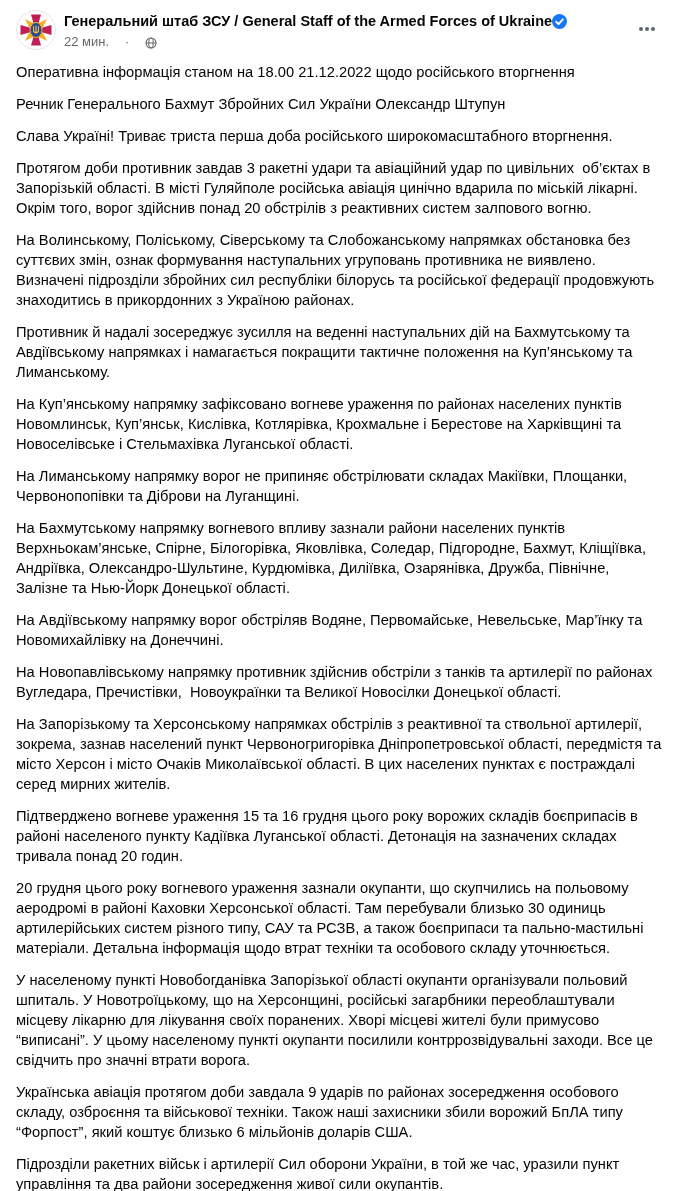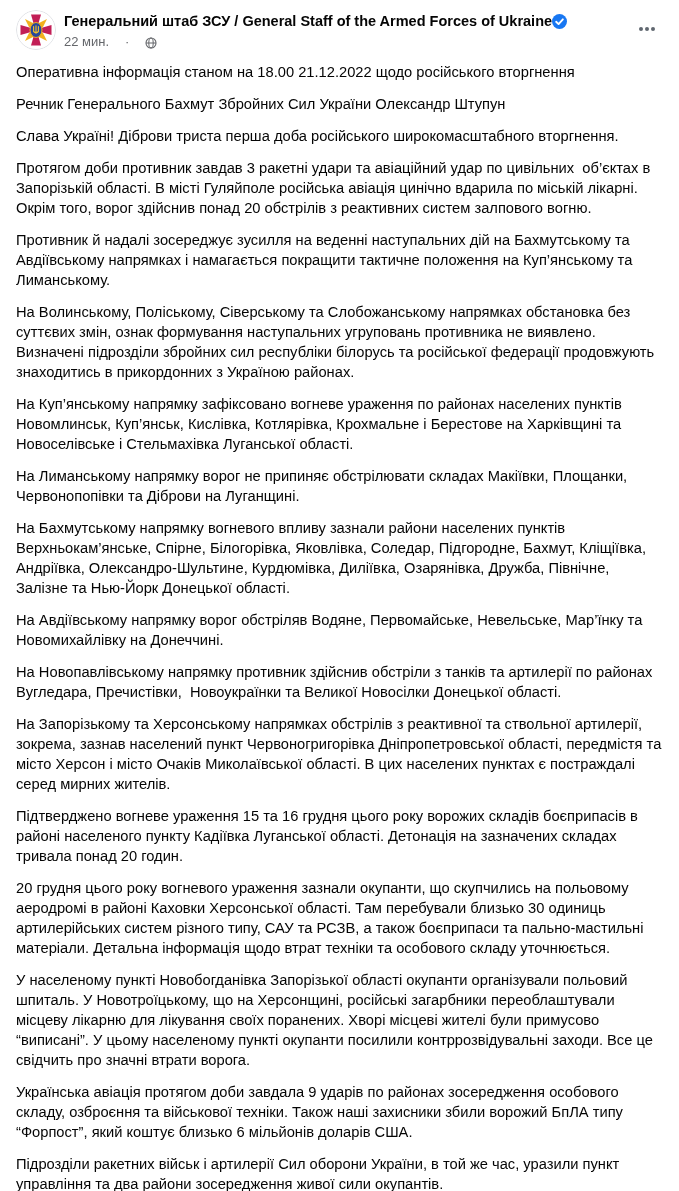--- a/index.html
+++ b/index.html
@@ -162,24 +162,24 @@
           <circle cx="16" cy="10" r="2" fill="#606770"></circle>
         </svg>
       </span>
     </button>
 
   </div>
 
   <div class="post-body">
       <p>Оперативна інформація станом на 18.00 21.12.2022 щодо російського вторгнення</p>
       <p>Речник Генерального Бахмут Збройних Сил України Олександр Штупун</p>
-      <p>Слава Україні! Діброви триста перша доба російського широкомасштабного вторгнення.</p>
+      <p>Слава Україні! Триває триста перша доба російського широкомасштабного вторгнення.</p>
       <p>Протягом доби противник завдав 3 ракетні удари та авіаційний удар по цивільних  об’єктах в Запорізькій області. В місті Гуляйполе російська авіація цинічно вдарила по міській лікарні. Окрім того, ворог здійснив понад 20 обстрілів з реактивних систем залпового вогню.</p>
+      <p>На Волинському, Поліському, Сіверському та Слобожанському напрямках обстановка без суттєвих змін, ознак формування наступальних угруповань противника не виявлено. Визначені підрозділи збройних сил республіки білорусь та російської федерації продовжують знаходитись в прикордонних з Україною районах.</p>
       <p>Противник й надалі зосереджує зусилля на веденні наступальних дій на Бахмутському та Авдіївському напрямках і намагається покращити тактичне положення на Куп’янському та Лиманському.</p>
-      <p>На Волинському, Поліському, Сіверському та Слобожанському напрямках обстановка без суттєвих змін, ознак формування наступальних угруповань противника не виявлено. Визначені підрозділи збройних сил республіки білорусь та російської федерації продовжують знаходитись в прикордонних з Україною районах.</p>
       <p>На Куп’янському напрямку зафіксовано вогневе ураження по районах населених пунктів Новомлинськ, Куп’янськ, Кислівка, Котлярівка, Крохмальне і Берестове на Харківщині та Новоселівське і Стельмахівка Луганської області.</p>
       <p>На Лиманському напрямку ворог не припиняє обстрілювати складах Макіївки, Площанки, Червонопопівки та Діброви на Луганщині.</p>
       <p>На Бахмутському напрямку вогневого впливу зазнали райони населених пунктів Верхньокам’янське, Спірне, Білогорівка, Яковлівка, Соледар, Підгородне, Бахмут, Кліщіївка, Андріївка, Олександро-Шультине, Курдюмівка, Диліївка, Озарянівка, Дружба, Північне, Залізне та Нью-Йорк Донецької області.</p>
       <p>На Авдіївському напрямку ворог обстріляв Водяне, Первомайське, Невельське, Мар’їнку та Новомихайлівку на Донеччині.</p>
       <p>На Новопавлівському напрямку противник здійснив обстріли з танків та артилерії по районах Вугледара, Пречистівки,  Новоукраїнки та Великої Новосілки Донецької області.</p>
       <p>На Запорізькому та Херсонському напрямках обстрілів з реактивної та ствольної артилерії, зокрема, зазнав населений пункт Червоногригорівка Дніпропетровської області, передмістя та місто Херсон і місто Очаків Миколаївської області. В цих населених пунктах є постраждалі серед мирних жителів.</p>
       <p>Підтверджено вогневе ураження 15 та 16 грудня цього року ворожих складів боєприпасів в районі населеного пункту Кадіївка Луганської області. Детонація на зазначених складах тривала понад 20 годин.</p>
       <p>20 грудня цього року вогневого ураження зазнали окупанти, що скупчились на польовому аеродромі в районі Каховки Херсонської області. Там перебували близько 30 одиниць артилерійських систем різного типу, САУ та РСЗВ, а також боєприпаси та пально-мастильні матеріали. Детальна інформація щодо втрат техніки та особового складу уточнюється.</p>
       <p>У населеному пункті Новобогданівка Запорізької області окупанти організували польовий шпиталь. У Новотроїцькому, що на Херсонщині, російські загарбники переоблаштували місцеву лікарню для лікування своїх поранених. Хворі місцеві жителі були примусово “виписані”. У цьому населеному пункті окупанти посилили контррозвідувальні заходи. Все це свідчить про значні втрати ворога.</p>
       <p>Українська авіація протягом доби завдала 9 ударів по районах зосередження особового складу, озброєння та військової техніки. Також наші захисники збили ворожий БпЛА типу “Форпост”, який коштує близько 6 мільйонів доларів США.</p>

